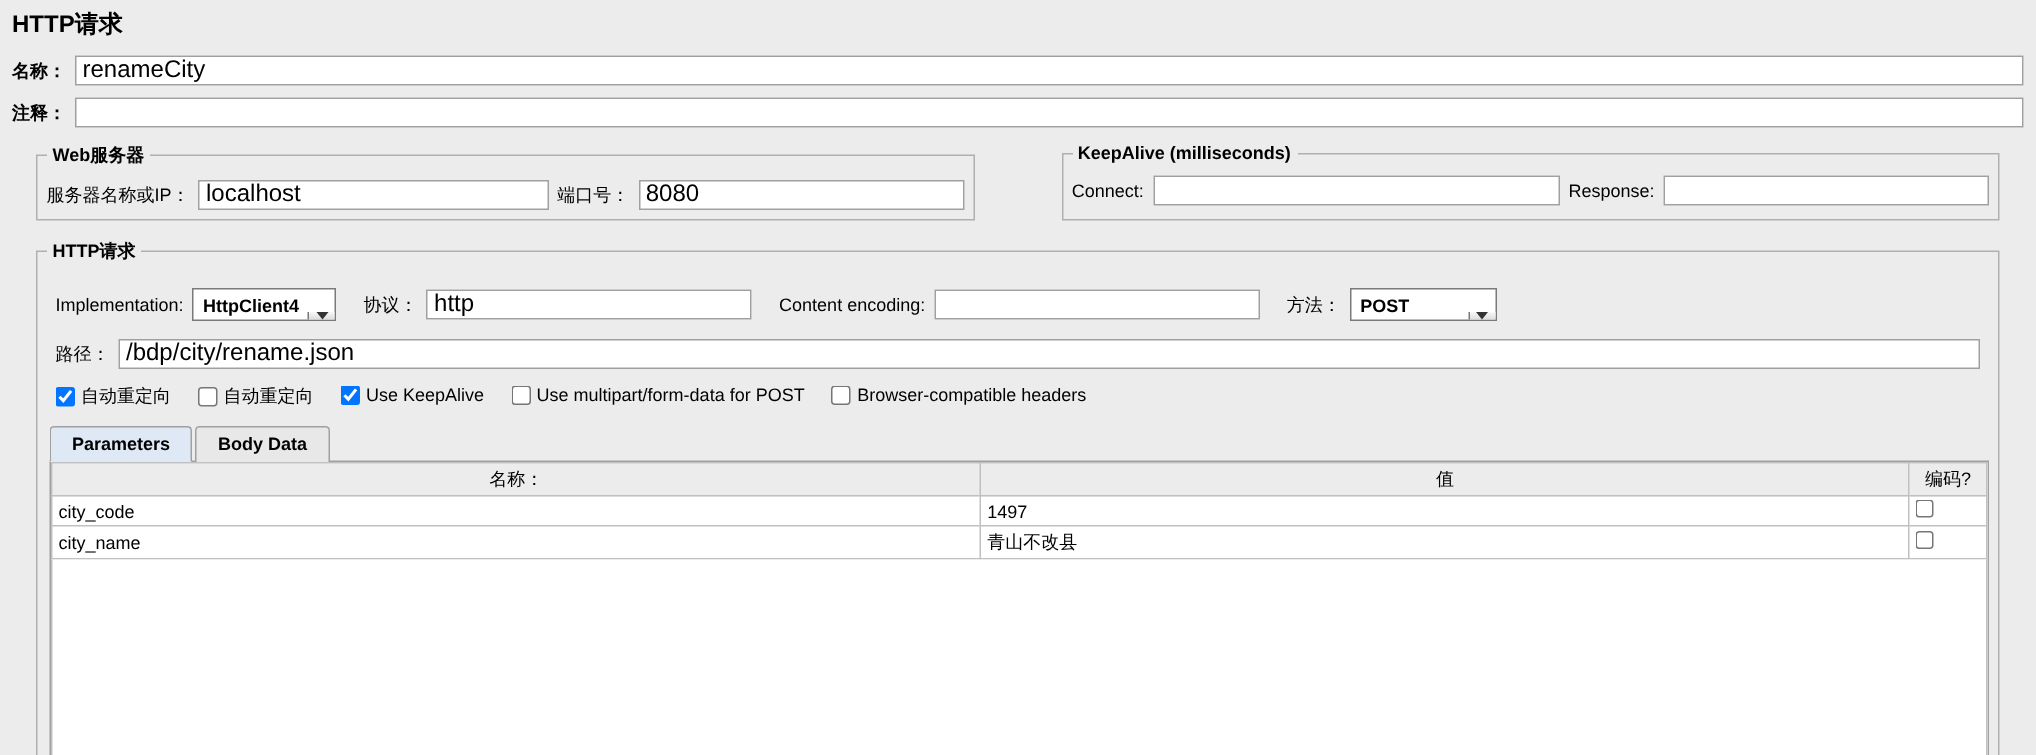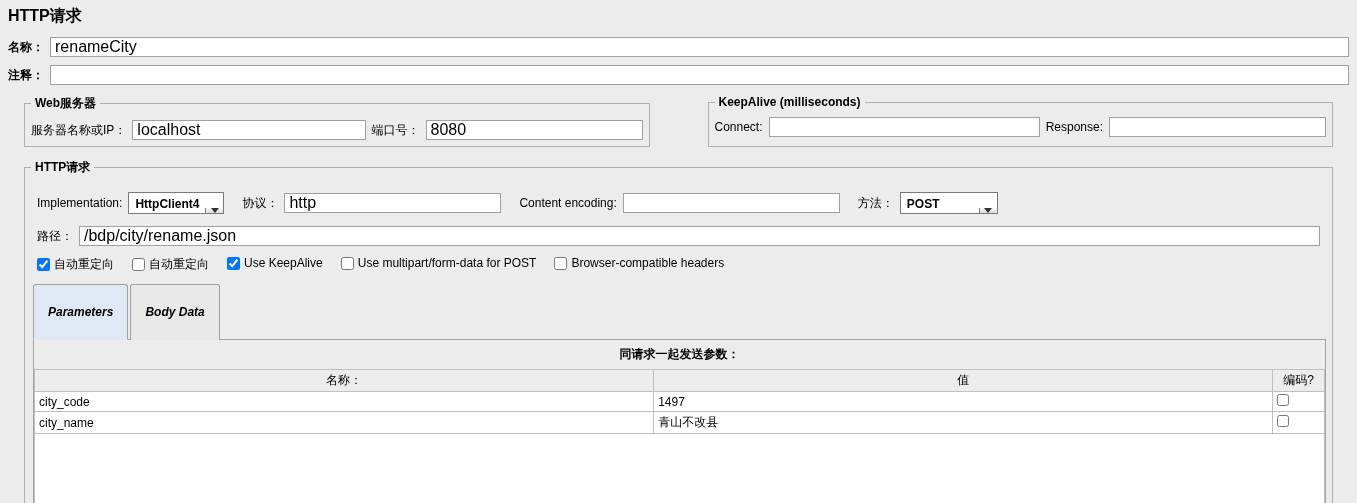--- a/index.html
+++ b/index.html
@@ -105,31 +105,30 @@
     padding: 6px 6px 10px 6px;
   }
   .checkbox-item { display: flex; align-items: center; gap: 4px; }
   .checkbox-item input { width: 13px; height: 13px; }
   .tabs {
     display: flex;
     border-bottom: 1px solid #a0a0a0;
     margin: 0 0 0 0;
   }
   .tab {
-    padding: 20px 14px;
+    padding: 4px 14px;
     border: 1px solid #a0a0a0;
     border-bottom: none;
     background: #e8e8e8;
     margin-right: 2px;
     border-radius: 3px 3px 0 0;
     cursor: pointer;
     position: relative;
     top: 1px;
     font-weight: bold;
-    font-style: italic;
   }
   .tab.active {
     background: #dfe9f5;
     border-bottom: 1px solid #dfe9f5;
   }
   .tab-content {
     border: 1px solid #a0a0a0;
     border-top: none;
     background: #ececec;
     min-height: 200px;
@@ -263,21 +262,20 @@
       <span>Browser-compatible headers</span>
     </div>
   </div>
 
   <div class="tabs-wrapper">
     <div class="tabs">
       <div class="tab active">Parameters</div>
       <div class="tab">Body Data</div>
     </div>
     <div class="tab-content">
-      <div class="params-title">同请求一起发送参数：</div>
       <table class="params">
         <thead>
           <tr>
             <th class="col-name">名称：</th>
             <th class="col-value">值</th>
             <th class="col-enc">编码?</th>
           </tr>
         </thead>
         <tbody id="params-body">
             <tr>

